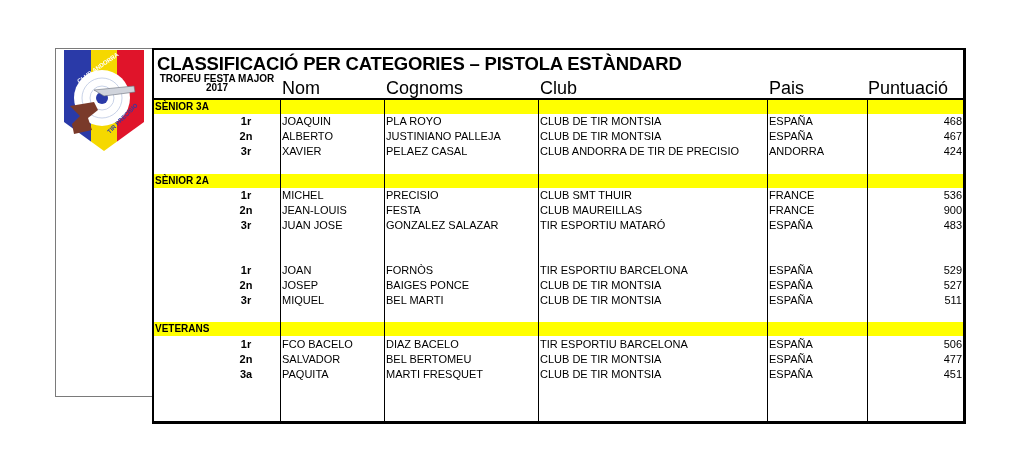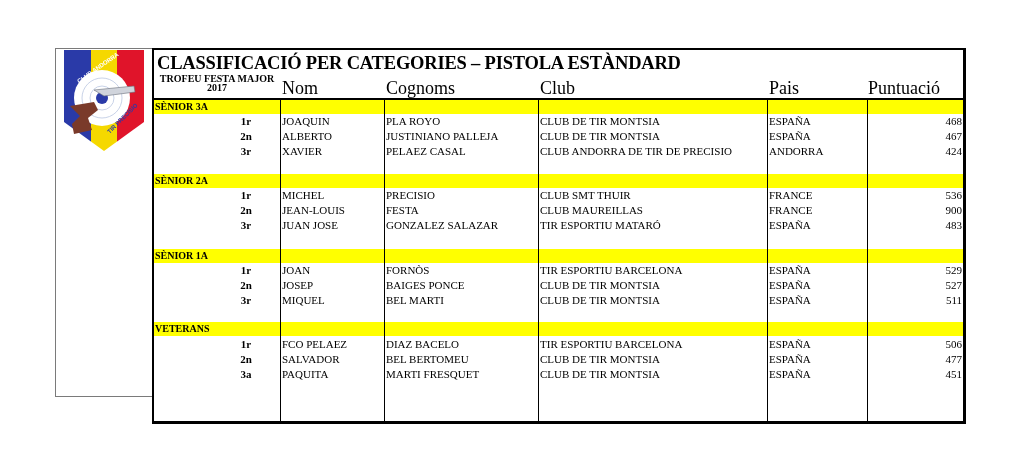--- a/index.html
+++ b/index.html
@@ -1,20 +1,20 @@
 <!DOCTYPE html>
 <html><head>
   <meta charset="utf-8">
   <style>
     html, body { margin:0; padding:0; background:#ffffff; }
     body { width:1024px; height:454px; position:relative; overflow:hidden; font-family:"Liberation Sans", sans-serif; color:#000; }
     .frame { position:absolute; left:55px; top:48px; width:911px; height:349px; }
     .logo-cell { position:absolute; left:0; top:0; width:97px; height:349px; border:1px solid #7a7a7a; border-right:none; box-sizing:border-box; background:#fff; }
     .logo { position:absolute; left:8px; top:1px; width:80px; height:101px; }
-    .table-box { position:absolute; left:97px; top:0; width:814px; height:376px; border:2px solid #000; box-sizing:border-box; border-bottom-width:3px; border-right-width:3px;font-family:Liberation Serif, serif; }
+    .table-box { position:absolute; left:97px; top:0; width:814px; height:376px; border:2px solid #000; box-sizing:border-box; border-bottom-width:3px; border-right-width:3px; }
     .title { position:absolute; left:3px; top:3px; font-size:18.5px; font-weight:bold; letter-spacing:-0.2px; white-space:nowrap; }
     .subtitle { position:absolute; left:0; top:24px; width:126px; text-align:center; font-size:10px; font-weight:bold; line-height:9px; }
     .colhead { position:absolute; top:28px; font-size:18px; white-space:nowrap; }
     .head-line { position:absolute; left:0; right:0; top:48px; height:2px; background:#000; }
     .vline { position:absolute; top:50px; bottom:0; width:1px; background:#000; }
     .cat { position:absolute; left:0; right:0; height:14px; background:#ffff00; }
     .cat-label { position:absolute; left:1px; top:0; font-size:10px; font-weight:bold; line-height:14px; }
     .row { position:absolute; left:0; right:0; height:15px; font-size:11px; line-height:15px; }
     .cell { position:absolute; top:0; white-space:nowrap; }
     .pos { left:0; width:126px; text-align:center; font-weight:bold; padding-left:58px; box-sizing:border-box; }
@@ -115,23 +115,20 @@
     </div>
     <div class="row" style="top:168px">
       <span class="cell pos">3r</span>
       <span class="cell c-nom">JUAN JOSE</span>
       <span class="cell c-cog">GONZALEZ SALAZAR</span>
       <span class="cell c-club">TIR ESPORTIU MATARÓ</span>
       <span class="cell c-pais">ESPAÑA</span>
       <span class="cell c-pts">483</span>
     </div>
 
-    <div class="cat" style="top:199px">
-      <div class="cat-label">SÈNIOR 1A</div>
-    </div>
     <div class="row" style="top:213px">
       <span class="cell pos">1r</span>
       <span class="cell c-nom">JOAN</span>
       <span class="cell c-cog">FORNÒS</span>
       <span class="cell c-club">TIR ESPORTIU BARCELONA</span>
       <span class="cell c-pais">ESPAÑA</span>
       <span class="cell c-pts">529</span>
     </div>
     <div class="row" style="top:228px">
       <span class="cell pos">2n</span>
@@ -148,21 +145,21 @@
       <span class="cell c-club">CLUB DE TIR MONTSIA</span>
       <span class="cell c-pais">ESPAÑA</span>
       <span class="cell c-pts">511</span>
     </div>
 
     <div class="cat" style="top:272px">
       <div class="cat-label">VETERANS</div>
     </div>
     <div class="row" style="top:287px">
       <span class="cell pos">1r</span>
-      <span class="cell c-nom">FCO PELAEZ</span>
+      <span class="cell c-nom">FCO BACELO</span>
       <span class="cell c-cog">DIAZ BACELO</span>
       <span class="cell c-club">TIR ESPORTIU BARCELONA</span>
       <span class="cell c-pais">ESPAÑA</span>
       <span class="cell c-pts">506</span>
     </div>
     <div class="row" style="top:302px">
       <span class="cell pos">2n</span>
       <span class="cell c-nom">SALVADOR</span>
       <span class="cell c-cog">BEL BERTOMEU</span>
       <span class="cell c-club">CLUB DE TIR MONTSIA</span>

